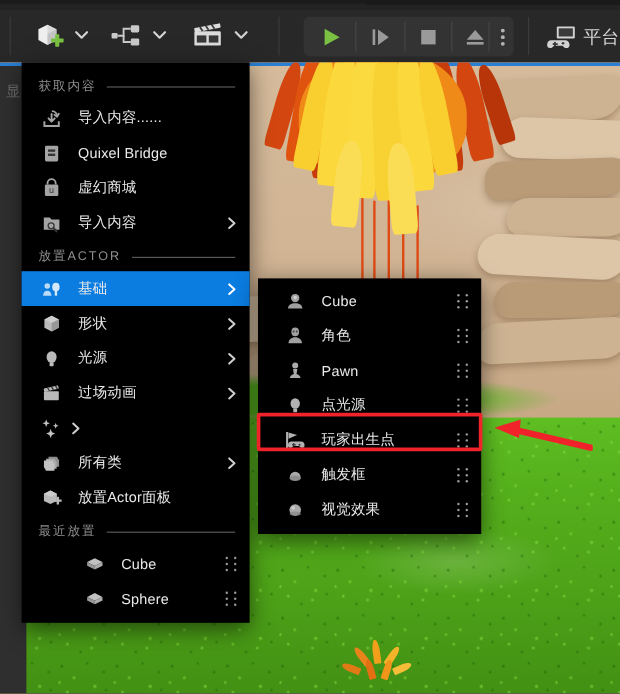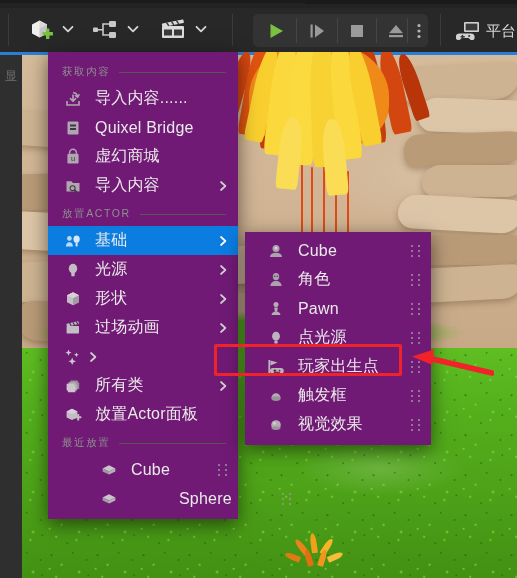--- a/index.html
+++ b/index.html
@@ -83,46 +83,45 @@
     position:absolute; border-radius: 4px;
     background: repeating-linear-gradient(180deg,#e8e2d4 0 5px,#8fb36a 5px 9px);
   }
   .drip { position:absolute; width:2px; background:#e04a14; border-radius:1px; }
 
   
   .flower-petal { position:absolute; transform-origin:50% 100%; border-radius:50% 50% 8% 8%; }
 
   
   .menu {
-    position:absolute; background:#701a75;
+    position:absolute; background:#000000;
     box-shadow: 0 5px 18px rgba(0,0,0,.55);
     font-size:13px; color:#e8e8e8;
     padding: 6px 0;
-    margin-left: 30px;
   }
   .menu-main { left:18px; top:52px; width:190px; }
   .menu-sub  { left:215px; top:232px; width:186px; padding:4px 0 6px; }
 
   .sec-head {
     display:flex; align-items:center; gap:9px;
     padding: 7px 12px 5px 14px;
     color:#8f8f8f; font-size:10.5px; letter-spacing:1.6px;
   }
   .sec-head .rule { flex:1; height:1px; background:#575757; }
 
   .mi {
     position:relative; display:flex; align-items:center;
     height:29px; padding:0 8px 0 12px; cursor:pointer;
   }
   .mi .ic {
     width:26px; height:20px; flex:0 0 26px;
     display:flex; align-items:center; justify-content:center;
     opacity:.9;
   }
-  .mi .lb { flex:1; font-size:16px; color:#eaeaea; padding-left:9px; letter-spacing:.2px; white-space:nowrap; }
+  .mi .lb { flex:1; font-size:12px; color:#eaeaea; padding-left:9px; letter-spacing:.2px; white-space:nowrap; }
   .mi .arrow { width:14px; flex:0 0 14px; display:flex; align-items:center; justify-content:center; }
   .mi .grip { width:14px; flex:0 0 14px; display:flex; align-items:center; justify-content:center; }
   .mi.active { background:#0b7ce0; }
 
   .grip-dots { display:grid; grid-template-columns:3px 3px; grid-gap:3px 4px; }
   .grip-dots i { width:2px; height:2px; background:#9a9a9a; display:block; border-radius:50%; }
 
   
   .hl-box {
     position:absolute; left:214px; top:344px; width:188px; height:32px;
@@ -438,41 +437,41 @@
       <span class="arrow">
         <svg width="12" height="12" viewBox="0 0 12 12">
             <path d="M4 2 L8.4 6 L4 10" stroke="#ffffff" stroke-width="1.7" fill="none" stroke-linecap="round" stroke-linejoin="round"></path>
           </svg>
       </span>
     </div>
 
     <div class="mi">
       <span class="ic">
         <svg width="18" height="18" viewBox="0 0 18 18">
-          <ellipse cx="9" cy="7.6" rx="4.2" ry="4.8" fill="#cfcfcf"></ellipse>
-          <rect x="7.3" y="11.8" width="3.4" height="3.4" rx="0.6" fill="#cfcfcf"></rect>
-        </svg>
-      </span>
-      <span class="lb">光源</span>
+          <path d="M3 5.2 L9 2.2 L15 5.2 L15 12.2 L9 15.2 L3 12.2 Z" fill="#cfcfcf"></path>
+          <path d="M9 2.2 L15 5.2 L9 8.2 L3 5.2 Z" fill="#e4e4e4"></path>
+          <path d="M9 8.2 L15 5.2 L15 12.2 L9 15.2 Z" fill="#a8a8a8"></path>
+        </svg>
+      </span>
+      <span class="lb">形状</span>
       <span class="arrow">
         <svg width="12" height="12" viewBox="0 0 12 12">
             <path d="M4 2 L8.4 6 L4 10" stroke="#cfcfcf" stroke-width="1.7" fill="none" stroke-linecap="round" stroke-linejoin="round"></path>
           </svg>
       </span>
     </div>
 
     <div class="mi">
       <span class="ic">
         <svg width="18" height="18" viewBox="0 0 18 18">
-          <path d="M3 5.2 L9 2.2 L15 5.2 L15 12.2 L9 15.2 L3 12.2 Z" fill="#cfcfcf"></path>
-          <path d="M9 2.2 L15 5.2 L9 8.2 L3 5.2 Z" fill="#e4e4e4"></path>
-          <path d="M9 8.2 L15 5.2 L15 12.2 L9 15.2 Z" fill="#a8a8a8"></path>
-        </svg>
-      </span>
-      <span class="lb">形状</span>
+          <ellipse cx="9" cy="7.6" rx="4.2" ry="4.8" fill="#cfcfcf"></ellipse>
+          <rect x="7.3" y="11.8" width="3.4" height="3.4" rx="0.6" fill="#cfcfcf"></rect>
+        </svg>
+      </span>
+      <span class="lb">光源</span>
       <span class="arrow">
         <svg width="12" height="12" viewBox="0 0 12 12">
             <path d="M4 2 L8.4 6 L4 10" stroke="#cfcfcf" stroke-width="1.7" fill="none" stroke-linecap="round" stroke-linejoin="round"></path>
           </svg>
       </span>
     </div>
 
     <div class="mi">
       <span class="ic">
         <svg width="18" height="18" viewBox="0 0 18 18">
@@ -555,21 +554,21 @@
             <i></i>
             <i></i>
             <i></i>
             <i></i>
             <i></i>
             <i></i>
           </span>
       </span>
     </div>
 
-    <div class="mi" style="padding-left:48px;gap:48px;">
+    <div class="mi" style="padding-left:48px;">
       <span class="ic">
         <svg width="18" height="18" viewBox="0 0 18 18">
           <path d="M2.6 7.4 L9 4.2 L15.4 7.4 L9 10.6 Z" fill="#d6d6d6"></path>
           <path d="M2.6 7.4 L9 10.6 L9 13.6 L2.6 10.4 Z" fill="#a9a9a9"></path>
           <path d="M15.4 7.4 L9 10.6 L9 13.6 L15.4 10.4 Z" fill="#c0c0c0"></path>
         </svg>
       </span>
       <span class="lb">Sphere</span>
       <span class="grip">
         <span class="grip-dots">

